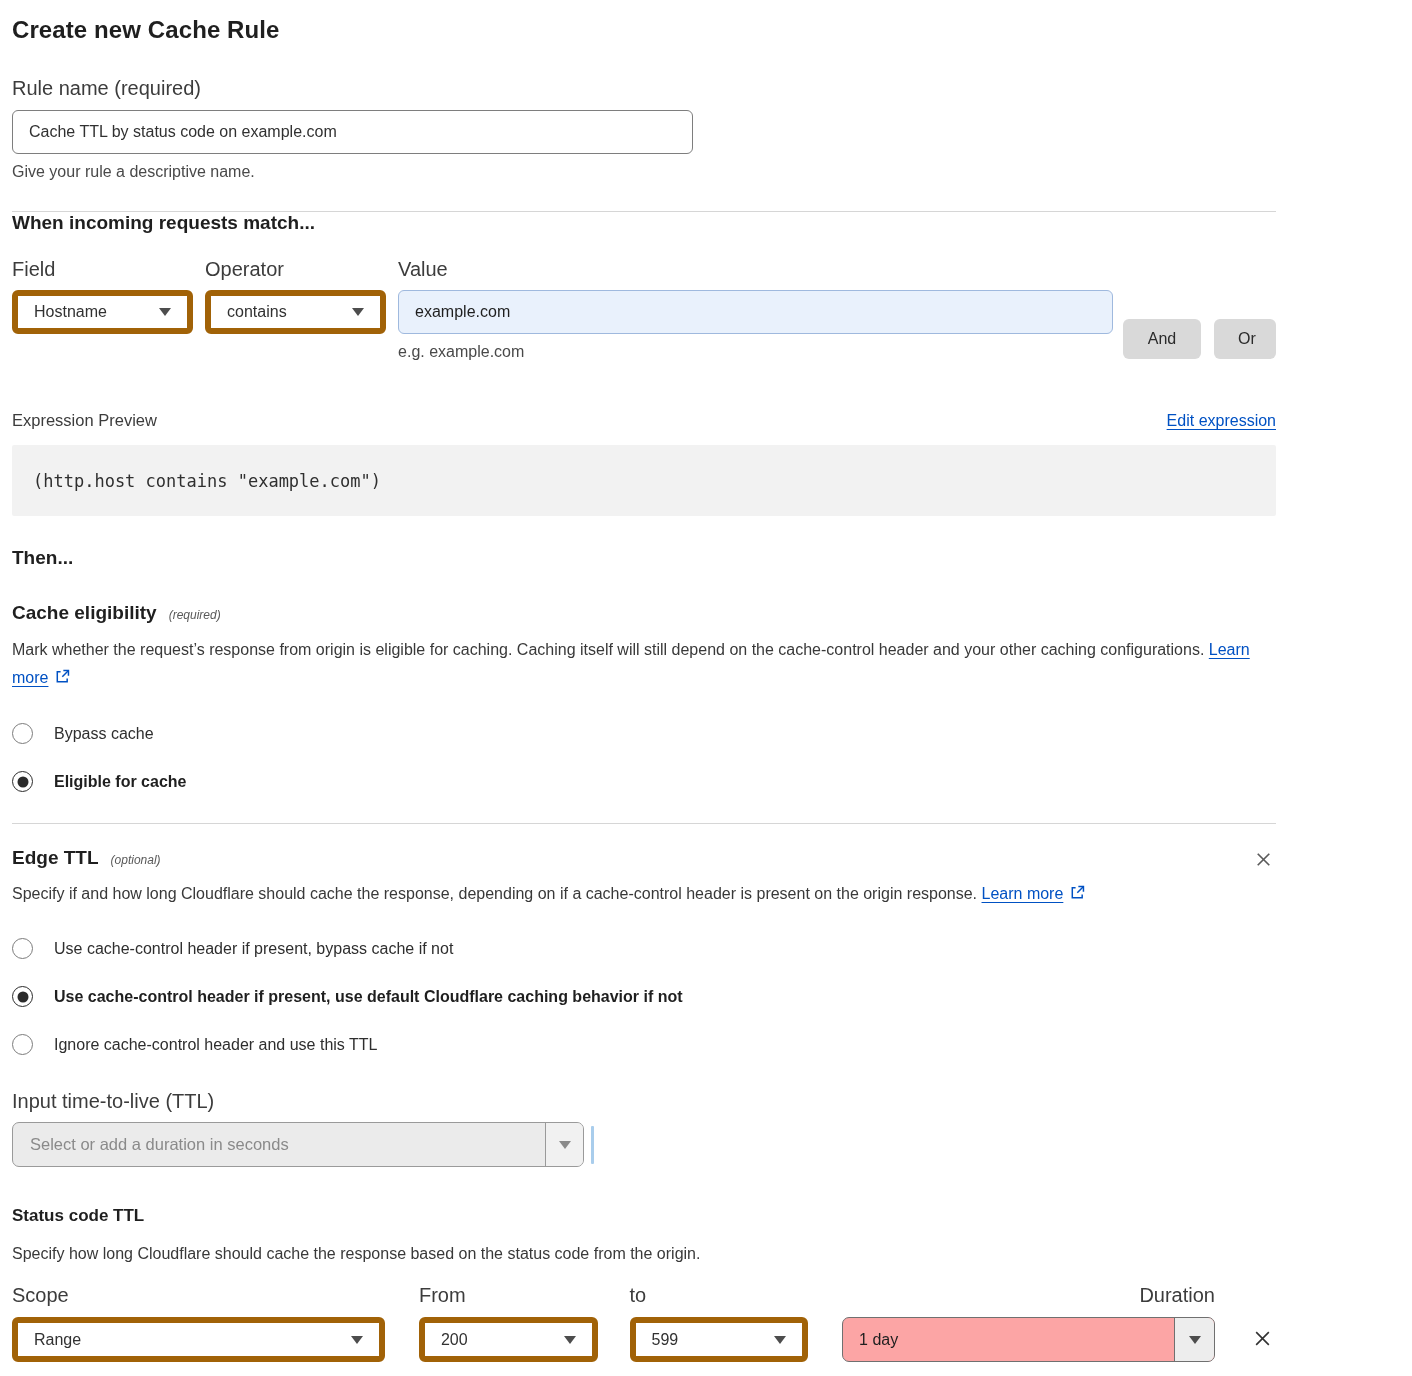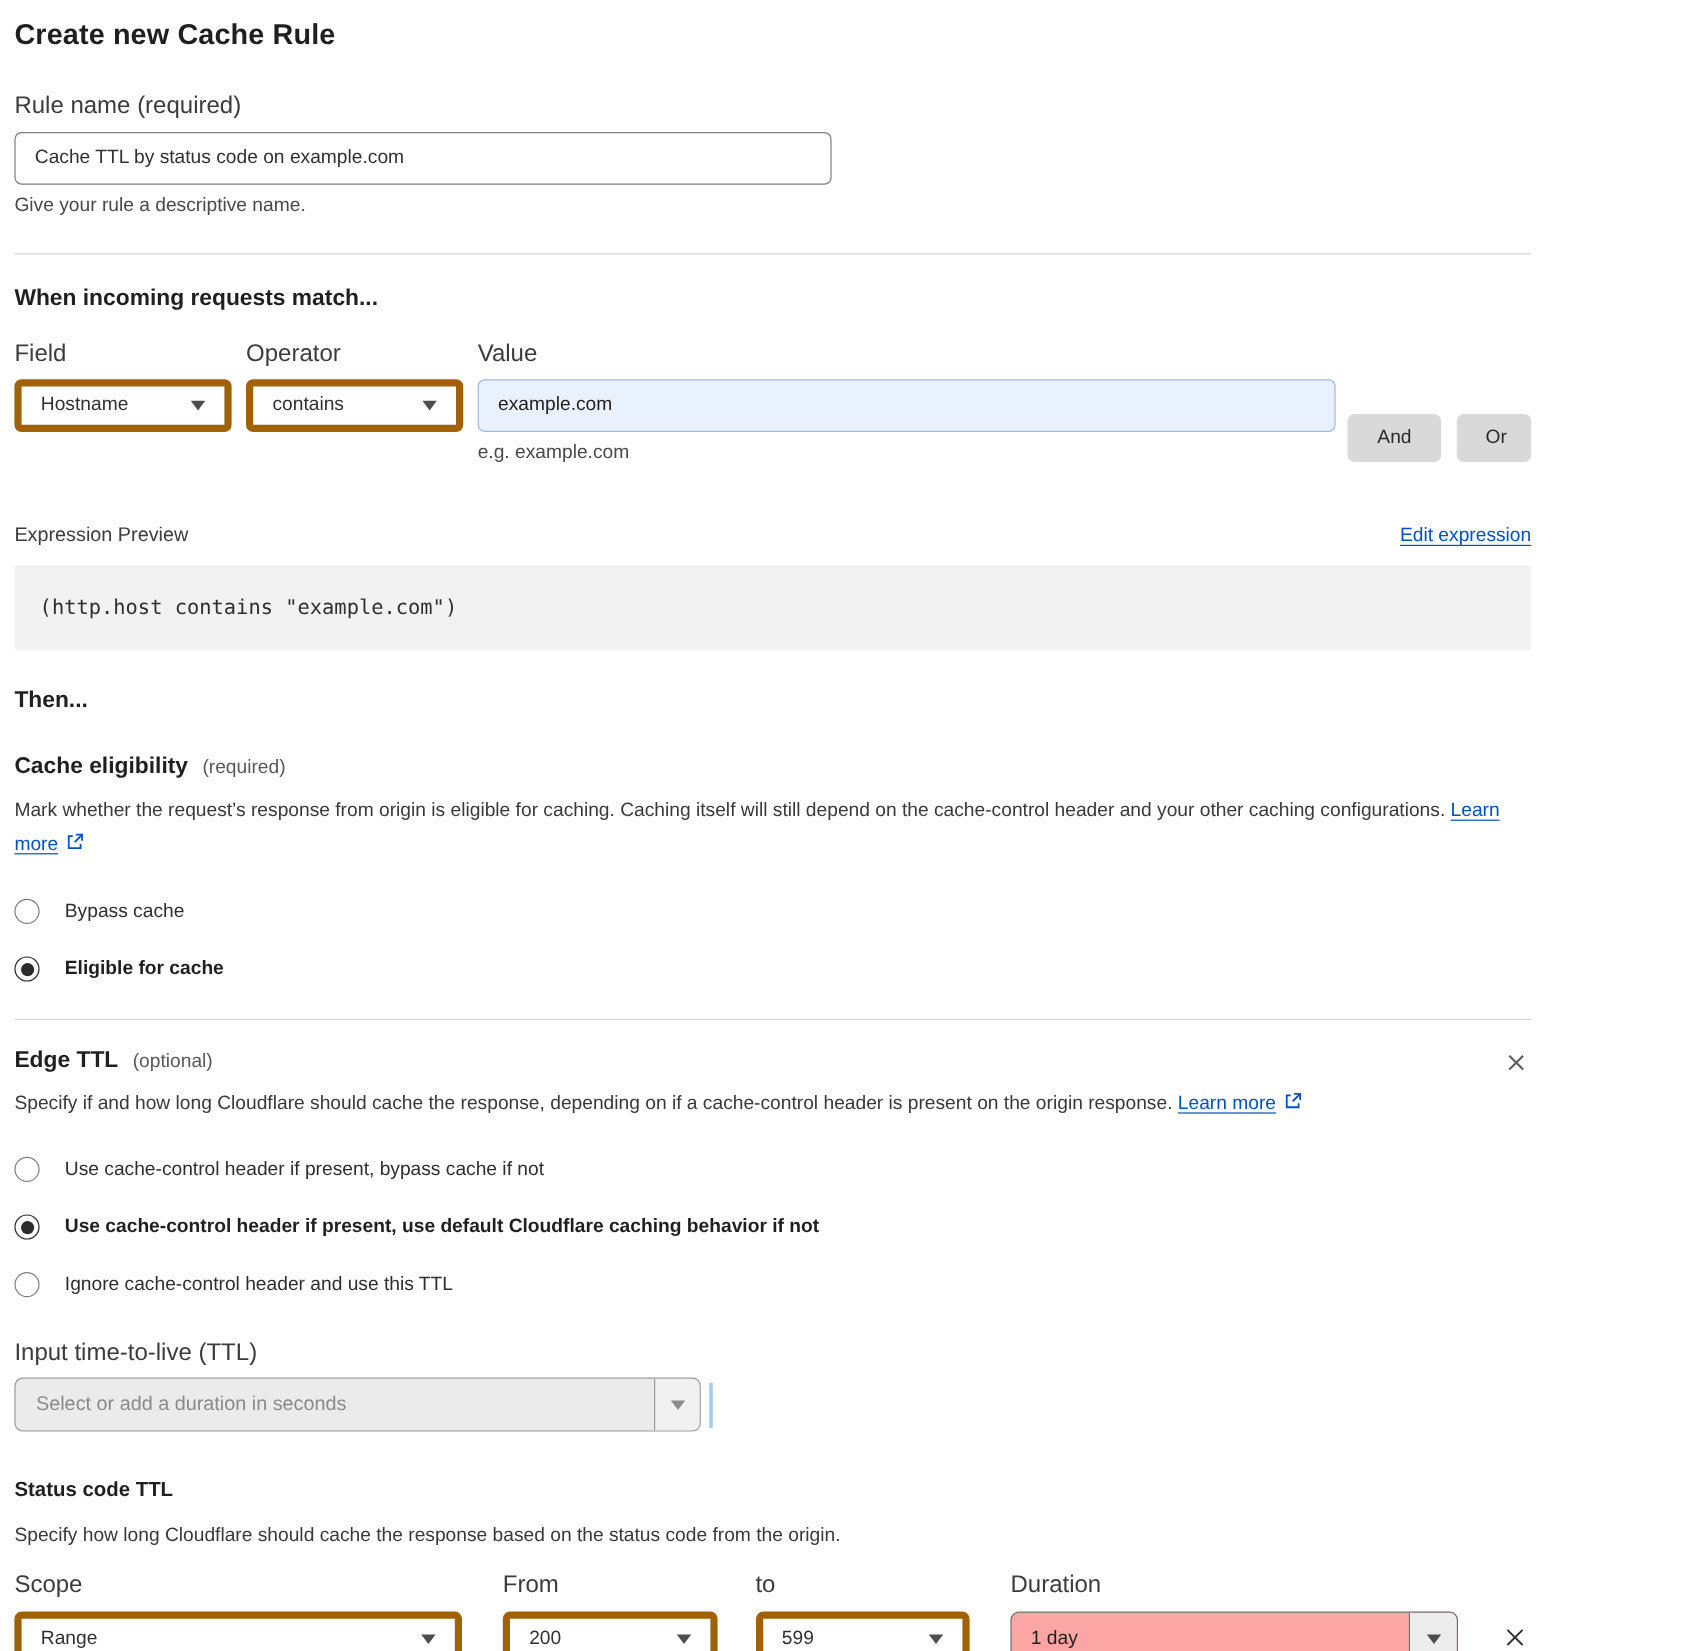--- a/index.html
+++ b/index.html
@@ -59,21 +59,21 @@
 
   .expr-row { display: flex; justify-content: space-between; align-items: flex-end; margin-top: 50px; }
   a.link { color: #0051c3; text-decoration: underline; text-underline-offset: 3px; cursor: pointer; font-size: 16px; }
   .code-block {
     margin-top: 15px; background: #f2f2f2; border-radius: 2px; height: 71px;
     display: flex; align-items: center; padding: 0 21px;
     font-family: "DejaVu Sans Mono", monospace; font-size: 17px; color: #2f2f2f;
   }
 
   .subsection-head { display: flex; align-items: baseline; gap: 12px; }
-  .subsection-head .tag { font-size: 16px; color: #595959; }
+  .subsection-head .tag { font-size: 12px; color: #595959; font-style: italic; }
   .desc { font-size: 16px; line-height: 28px; color: #393939; margin-top: 12px; }
   .desc a.link { font-size: 16px; }
   .ext-icon { display: inline-block; vertical-align: -2px; margin-left: 6px; }
 
   .radio-row { display: flex; align-items: center; margin-top: 27px; cursor: pointer; }
   .radio {
     width: 21px; height: 21px; border-radius: 50%; border: 1.5px solid #7c7c7c;
     background: #fff; flex: 0 0 auto; position: relative;
   }
   .radio.checked { border-color: #2b2b2b; }
@@ -104,21 +104,21 @@
   .cursor-bar { width: 3px; height: 38px; background: #a9cdec; margin-left: 7px; border-radius: 1px; }
 
   h3.small-heading { font-size: 17px; font-weight: 700; color: #1f1f1f; }
 
   
   .status-grid { display: flex; margin-top: 16px; align-items: flex-start; gap: 12px; }
   .status-grid .cell .label { display: block; margin-bottom: 10px; }
   .cell-scope { width: 376px; margin-right: 22px; }
   .cell-from { width: 180px; margin-right: 20px; }
   .cell-to { width: 180px; margin-right: 22px; }
-  .cell-duration { width: 376px; }
+  .cell-duration { width: 376px; text-align: right; }
   .select.tall { height: 45px; }
   .duration-combo {
     height: 45px; border: 1px solid #707070; border-radius: 7px; background: #fca5a5;
     display: flex; overflow: hidden; cursor: pointer;
   }
   .duration-combo .combo-text { flex: 1; display: flex; align-items: center; padding: 0 16px; font-size: 16px; color: #1f1f1f; }
   .duration-combo .combo-arrow {
     width: 40px; border-left: 1px solid #707070; background: #ededed;
     display: flex; align-items: center; justify-content: center;
   }
@@ -132,21 +132,21 @@
   <h1 class="page-title" style="margin-top:4px;">Create new Cache Rule</h1>
 
   <div style="margin-top:33px;">
     <span class="label">Rule name (required)</span>
     <input class="text-input" style="width: 681px; margin-top: 10px;" type="text" value="Cache TTL by status code on example.com">
     <div class="helper" style="margin-top:9px;">Give your rule a descriptive name.</div>
   </div>
 
   <hr class="divider" style="margin-top:30px;">
 
-  <h2 class="section-heading" style="margin-top:26px;">When incoming requests match...</h2>
+  <h2 class="section-heading" style="">When incoming requests match...</h2>
 
   <div class="match-grid">
     <div class="col-field">
       <span class="label">Field</span>
       <div class="select">
         <span>Hostname</span>
         <span class="caret"></span>
       </div>
     </div>
     <div class="col-operator">

